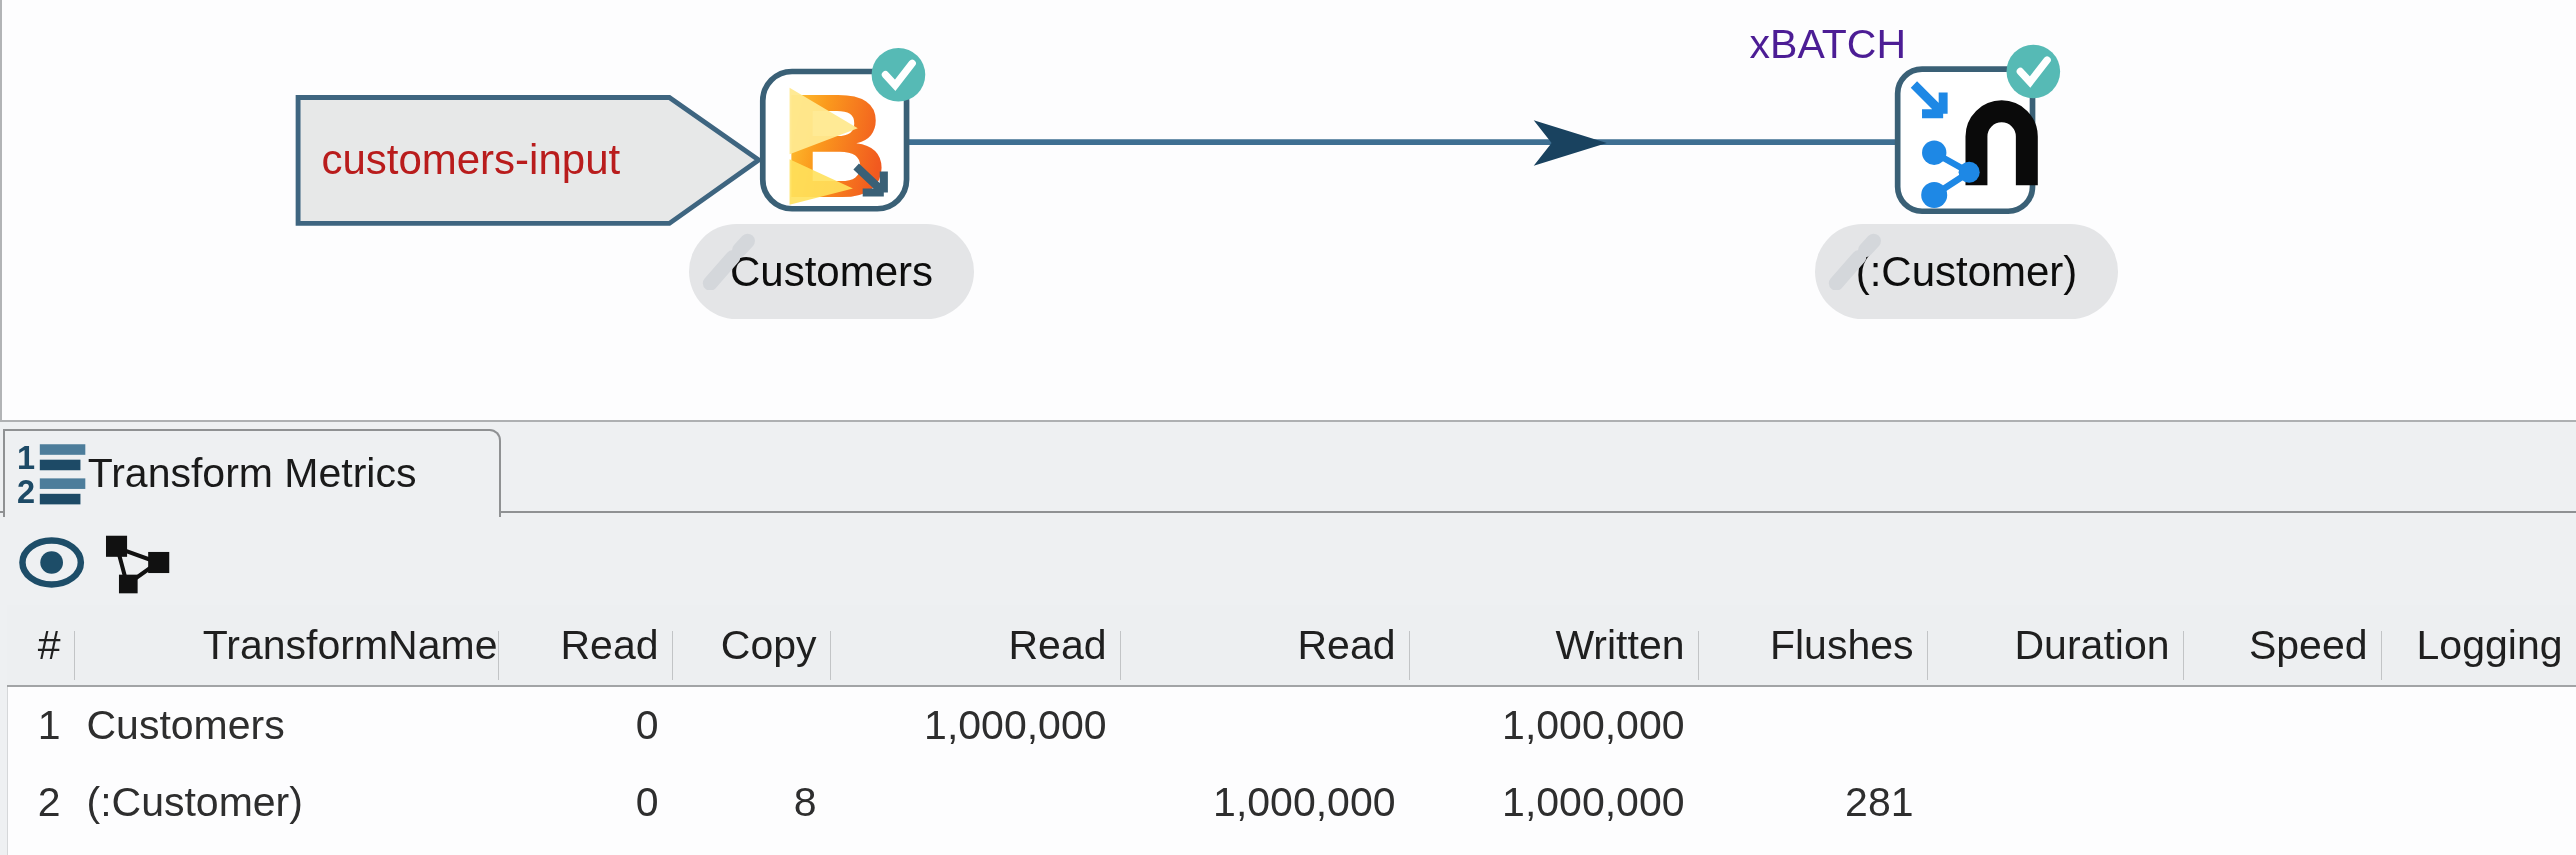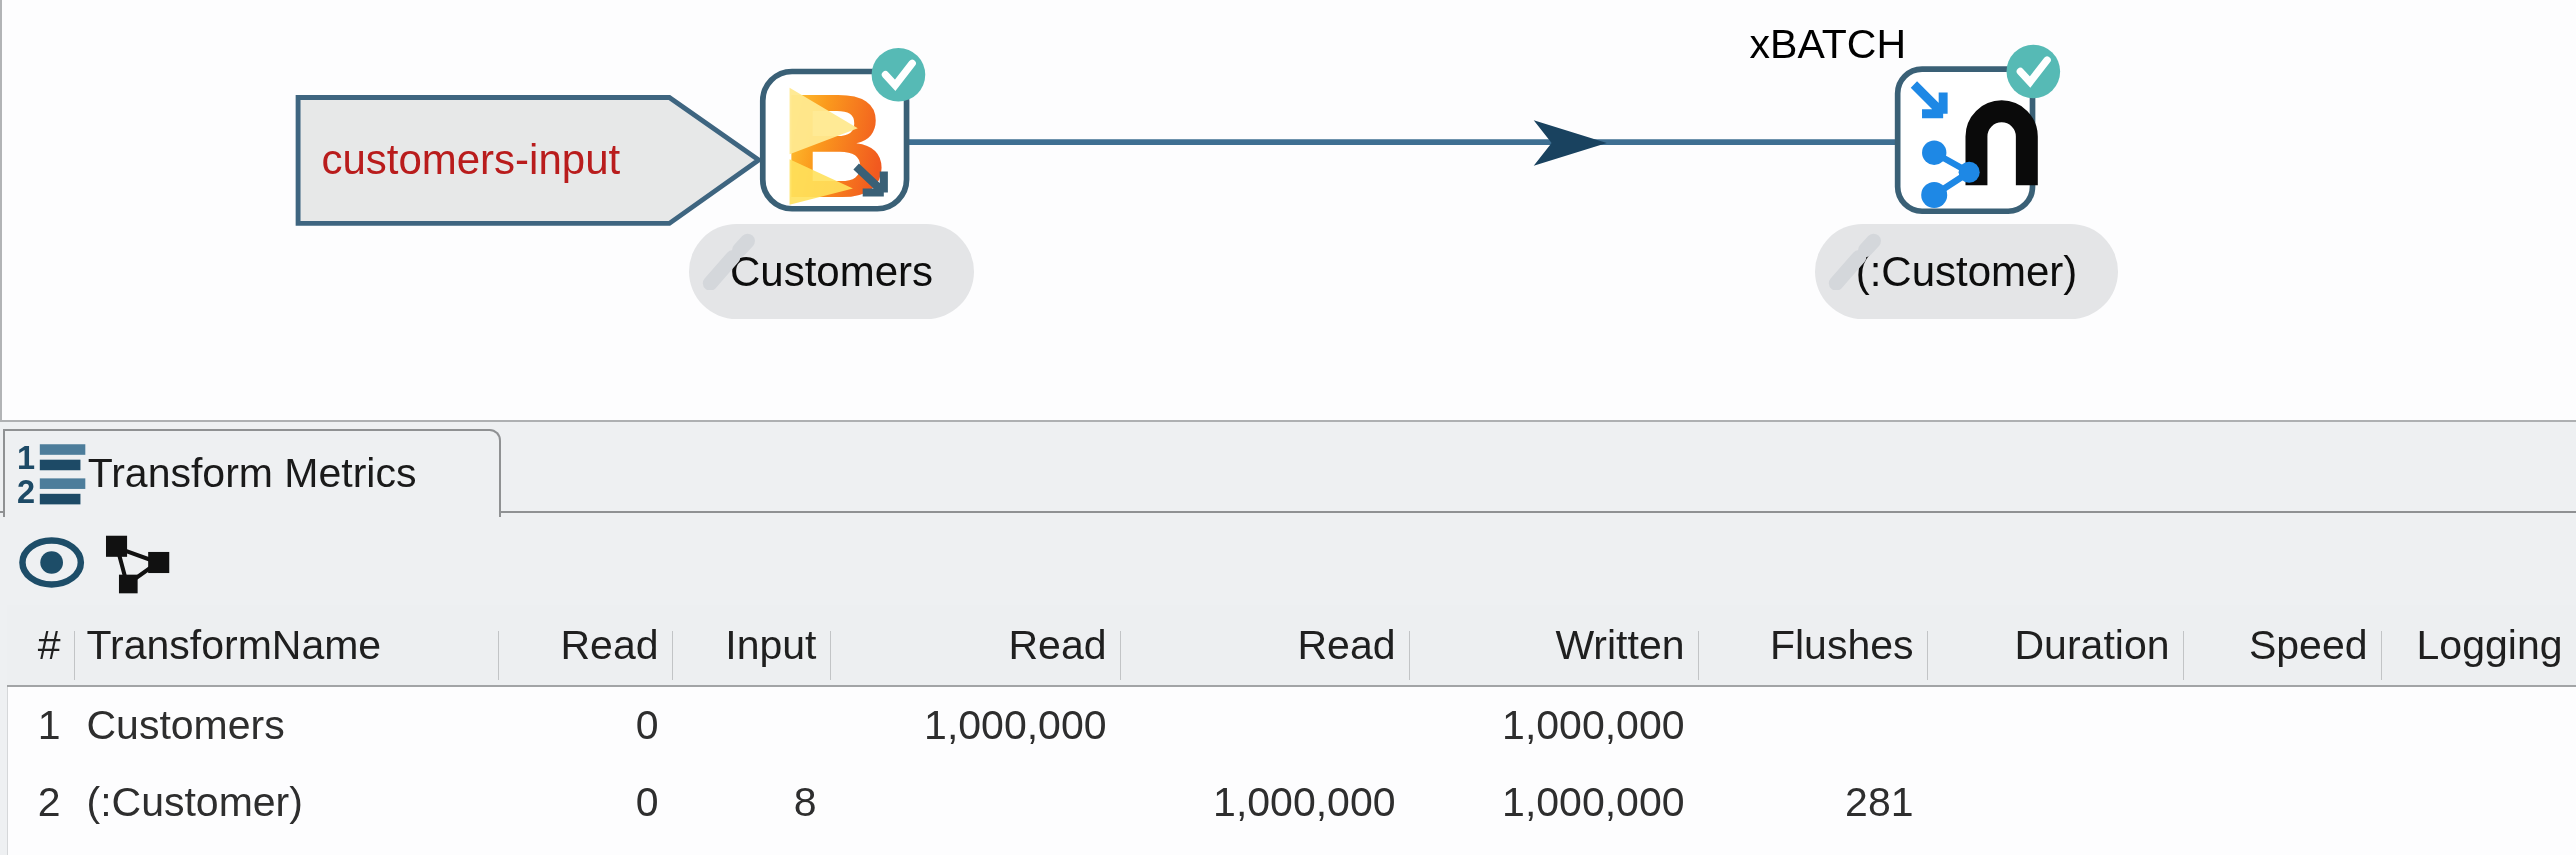--- a/index.html
+++ b/index.html
@@ -6,21 +6,21 @@
   #app{position:relative;width:2576px;height:855px;overflow:hidden;
        font-family:"Liberation Sans",sans-serif;background:#fdfdfe;}
 
   
   #canvas{position:absolute;left:0;top:0;width:2576px;height:420px;background:#fdfdfe;
           border-left:2.4px solid #b2b4b6;}
   #canvas-svg{position:absolute;left:0;top:0;}
   .callout-label{position:absolute;left:295px;top:99px;width:350px;height:122px;
      display:flex;align-items:center;padding-left:24.4px;font-size:42px;color:#b91c1c;}
   .xbatch-label{position:absolute;left:1691px;top:21px;width:213px;text-align:right;
-     font-size:41px;color:#000000;}
+     font-size:41px;color:#4c1d95;}
   .node-pill{position:absolute;height:95px;background:#e4e5e7;border-radius:49px;
      display:flex;align-items:center;justify-content:center;font-size:42px;color:#0d0d0d;}
   #pill-customers{left:687px;top:224px;width:285px;}
   #pill-neo4j{left:1813px;top:224px;width:303px;}
   .pencil{position:absolute;left:13px;top:6.5px;}
 
   
   #panel{position:absolute;left:0;top:420px;width:2576px;height:435px;background:#eef0f2;
          border-top:2.4px solid #aeb0b2;box-sizing:border-box;}
   #tabline{position:absolute;left:0;top:89px;width:2576px;height:2.4px;background:#8f9193;}
@@ -36,21 +36,21 @@
   #view-toolbar{position:absolute;left:18px;top:104px;}
 
   
   #table-body-bg{position:absolute;left:6.5px;top:265px;width:2569px;height:170px;
       background:#fdfdfe;border-left:1.6px solid #d5d7d9;box-sizing:border-box;}
   #metrics-table{position:absolute;left:6.5px;top:183px;width:2569px;border-collapse:collapse;
       table-layout:fixed;font-size:41px;color:#2e2e2e;}
   #metrics-table th{font-weight:normal;color:#1f1f1f;height:80px;background:#edeff1;
       border-bottom:2.4px solid #a2a4a6;position:relative;padding:0 13px 0 0;
       text-align:right;white-space:nowrap;overflow:hidden;}
-  #metrics-table th.col-left{text-align:left;padding:0 0 0 13px;margin-left:17px;}
+  #metrics-table th.col-left{text-align:right;padding:0 0 0 13px;margin-left:17px;}
   #metrics-table th:not(:first-child)::after{content:"";position:absolute;left:0;top:26px;
       bottom:4.9px;width:1.6px;background:#c2c4c6;}
   #metrics-table td{height:77px;text-align:right;padding:0 13px 0 0;white-space:nowrap;
       overflow:hidden;}
   #metrics-table td.col-left{text-align:left;padding:0 0 0 13px;}
 </style>
 </head>
 <body>
 
 <div id="app">
@@ -163,21 +163,21 @@
           <col style="width: 229px;">
           <col style="width: 256px;">
           <col style="width: 198px;">
           <col style="width: 195px;">
         </colgroup>
       <thead>
           <tr id="metrics-header-row">
             <th>#</th>
             <th class="col-left">TransformName</th>
             <th>Read</th>
-            <th>Input</th>
+            <th>Copy</th>
             <th>Read</th>
             <th>Read</th>
             <th>Written</th>
             <th>Flushes</th>
             <th>Duration</th>
             <th>Speed</th>
             <th>Logging</th>
           </tr>
         </thead>
       <tbody id="metrics-tbody">

